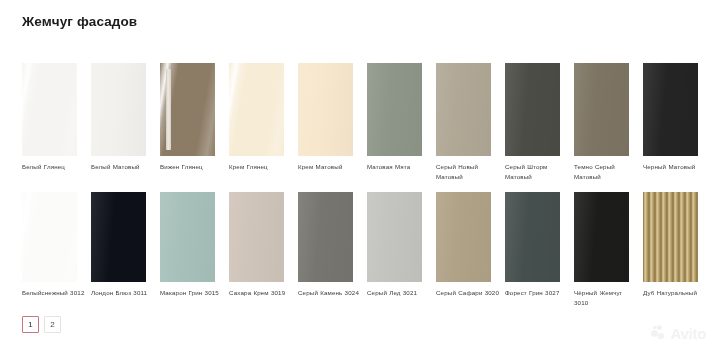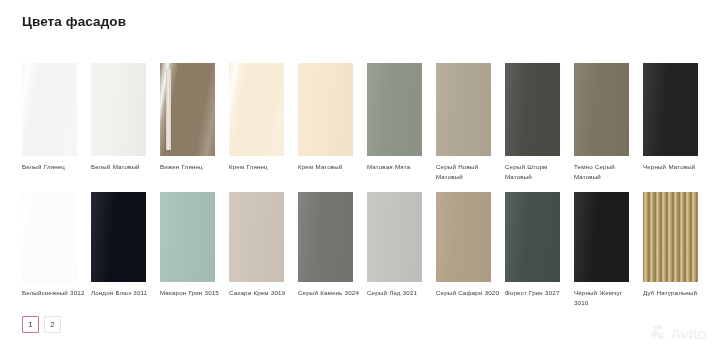--- a/index.html
+++ b/index.html
@@ -158,21 +158,21 @@
     color: #f2f2f2;
     letter-spacing: -0.3px;
     line-height: 1;
   }
 </style>
 </head>
 <body>
 
 <div id="page">
 
-  <div class="page-title">Цвета фасадов</div>
+  <div class="page-title">Жемчуг фасадов</div>
 
   <div class="grid row1" id="row1">
       <div class="cell">
         <div class="swatch" style="background: rgb(245, 244, 242);">
           <span class="gloss-sheen"></span>
         </div>
         <div class="label">Белый Глянец</div>
       </div>
       <div class="cell">
         <div class="swatch" style="background: rgb(242, 241, 237);">

